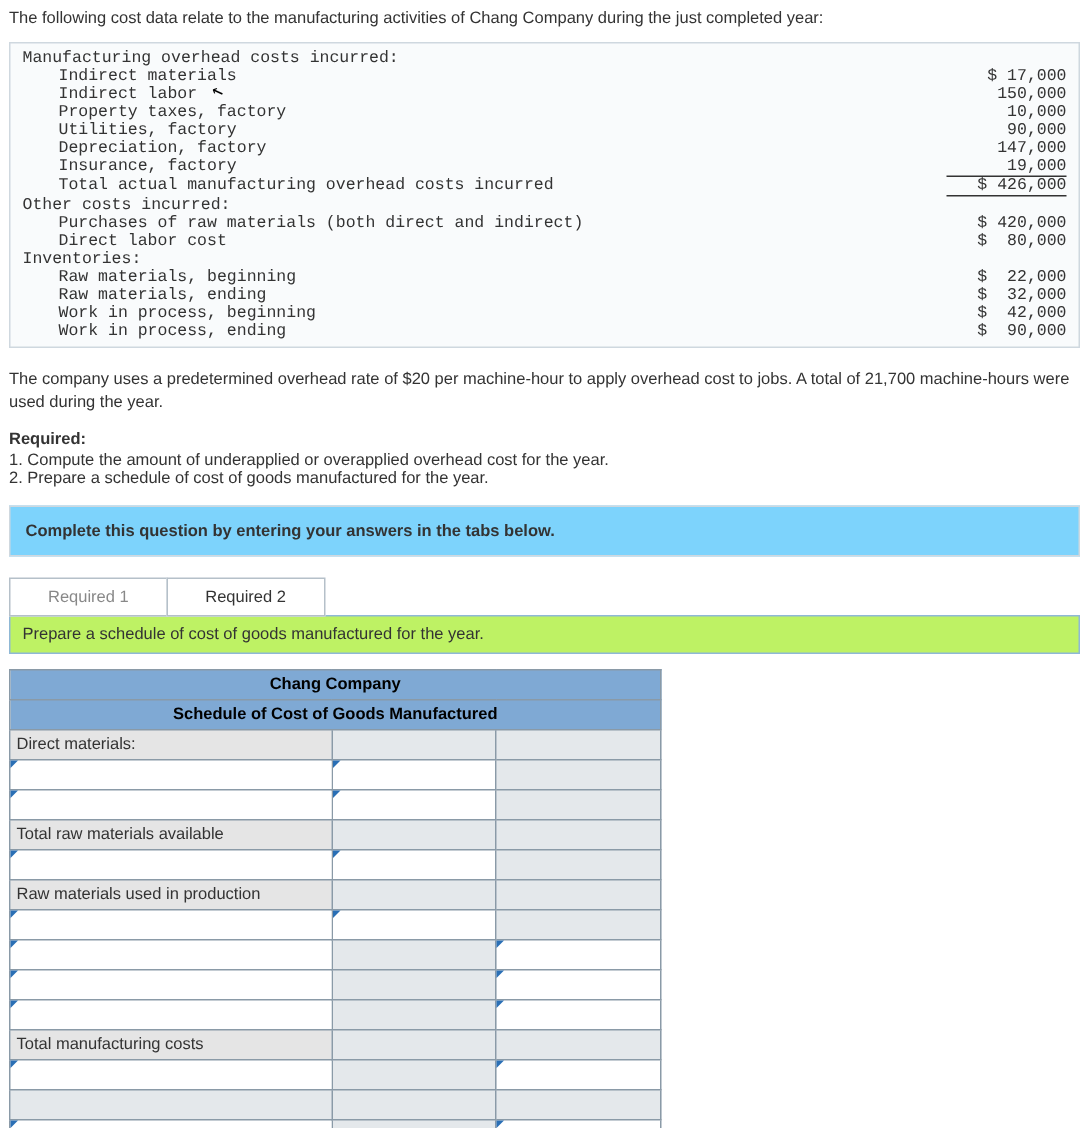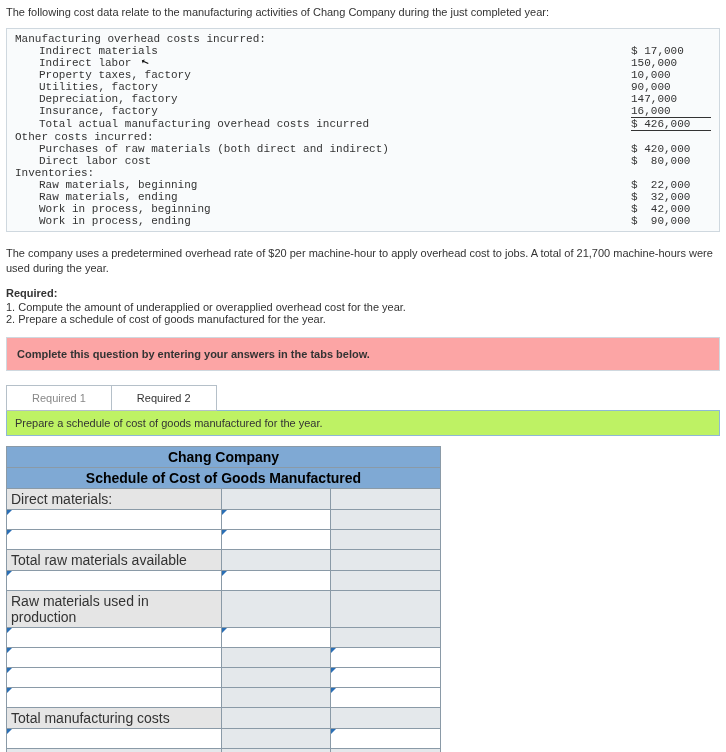--- a/index.html
+++ b/index.html
@@ -18,29 +18,29 @@
     background: #f9fbfc;
     padding: 4px 8px 4px 8px;
     font-family: "Courier New", Courier, monospace;
     font-size: 11px;
     color: #333;
     margin-bottom: 14px;
     position: relative;
   }
   .data-row { display: flex; }
   .data-label { flex: 1; white-space: pre; }
-  .data-amt { width: 80px; text-align: left; white-space: pre; }
+  .data-amt { width: 80px; text-align: right; white-space: pre; }
   .data-amt.underline { border-bottom: 1px solid #333; }
   .indent1 { padding-left: 24px; }
   .indent2 { padding-left: 24px; margin-top: 36px; }
   .mid-para { margin: 10px 0 10px 0; line-height: 1.4; }
   .req-head { font-weight: bold; margin-top: 8px; }
   .req-list { margin: 2px 0 12px 0; }
   .instruct-box {
-    background: #fca5a5;
+    background: #7dd3fc;
     border: 1px solid #cfd8df;
     padding: 10px;
     font-weight: bold;
     margin-bottom: 14px;
   }
   .tabs { display: flex; }
   .tab {
     border: 1px solid #b5c0c9;
     background: #fff;
     padding: 6px 25px;
@@ -59,21 +59,21 @@
   }
   .schedule-wrap { width: 435px; }
   table.sched {
     border-collapse: collapse;
     width: 100%;
   }
   table.sched td {
     border: 1px solid #8a9aa7;
     height: 20px;
     padding: 2px 4px;
-    font-size: 14px;
+    font-size: 11px;
   }
   td.title-row {
     background: #7fa9d4;
     text-align: center;
     font-weight: bold;
     color: #000;
   }
   td.label-col { width: 215px; }
   td.amt-col { width: 110px; }
   td.input-cell {
@@ -125,21 +125,21 @@
   <div class="data-row">
       <div class="data-label indent1">Utilities, factory</div>
       <div class="data-amt">90,000</div>
     </div>
   <div class="data-row">
       <div class="data-label indent1">Depreciation, factory</div>
       <div class="data-amt">147,000</div>
     </div>
   <div class="data-row">
       <div class="data-label indent1">Insurance, factory</div>
-      <div class="data-amt underline">16,000</div>
+      <div class="data-amt underline">19,000</div>
     </div>
   <div class="data-row">
       <div class="data-label indent1">Total actual manufacturing overhead costs incurred</div>
       <div class="data-amt underline">$ 426,000</div>
     </div>
 
   <div class="data-row">
       <div class="data-label">Other costs incurred:</div>
       <div class="data-amt"></div>
     </div>

